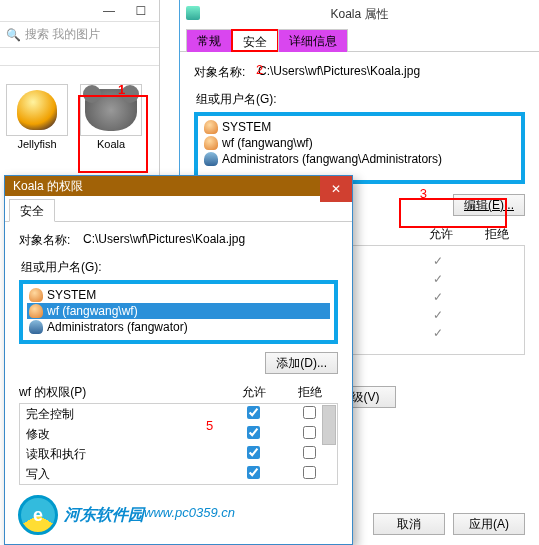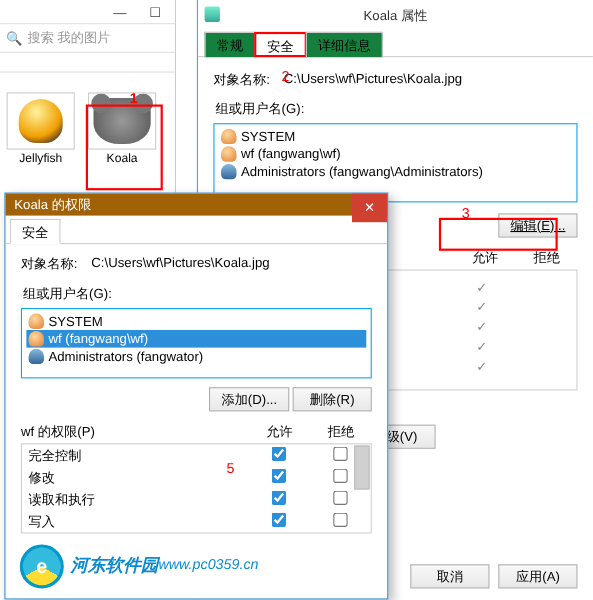--- a/index.html
+++ b/index.html
@@ -21,29 +21,29 @@
 .koala::after { right: -2px; }
 .thumb-label { font-size: 11px; }
 .mark1 { position: absolute; color: red; font-size: 13px; left: 118px; top: 82px; font-weight: bold; }
 .mark-box1 { position: absolute; border: 2px solid red; left: 78px; top: 95px; width: 70px; height: 78px; pointer-events: none; }
 
 
 .props { position: absolute; left: 179px; top: 0; width: 360px; height: 545px; background: #fff; border-left: 1px solid #4aa3df; }
 .props-title { height: 28px; background: #fff; display: flex; align-items: center; justify-content: center; position: relative; color: #333; font-size: 13px; }
 .props-title .icon { position: absolute; left: 6px; top: 6px; width: 14px; height: 14px; background: linear-gradient(#7ec, #3a9); border-radius: 2px; }
 .tabs { display: flex; border-bottom: 1px solid #ccc; padding-left: 6px; height: 24px; }
-.tab { padding: 3px 10px; border: 1px solid #ccc; border-bottom: none; margin-right: -1px; background: #15803d; position: relative; top: 1px; }
+.tab { padding: 3px 10px; border: 1px solid #ccc; border-bottom: none; margin-right: -1px; background: #d946ef; position: relative; top: 1px; }
 .tab.active { background: #fff; border-bottom: 1px solid #fff; }
 .mark-box2 { border: 2px solid red !important; }
 .mark2 { position: absolute; color: red; font-size: 13px; left: 256px; top: 62px; }
 .tab-content { padding: 12px 14px; }
 .field-row { display: flex; margin-bottom: 10px; }
 .field-label { width: 64px; }
 .grouplabel { font-size: 12px; margin: 4px 0 4px 2px; }
-.group-list { height: 72px; border: 1px solid #0ea5e9; background: #fff; padding: 3px 4px; overflow: auto; }
+.group-list { height: 72px; border: 4px solid #0ea5e9; background: #fff; padding: 3px 4px; overflow: auto; }
 .group-row { display: flex; align-items: center; gap: 4px; padding: 1px 2px; }
 .group-row.sel { background: #2b90d9; color: #fff; }
 .usr-icon { width: 14px; height: 14px; background: radial-gradient(circle at 40% 35%, #ffd9a0, #e08030); border-radius: 50% 50% 30% 30%; display: inline-block; }
 .usr-icon.grp { background: linear-gradient(#8bd, #369); }
 .edit-btn-row { display: flex; justify-content: flex-end; margin-top: 10px; gap: 8px; text-decoration: underline; }
 .btn { min-width: 72px; height: 22px; border: 1px solid #adadad; background: linear-gradient(#f8f8f8,#e8e8e8); padding: 0 10px; display: inline-flex; align-items: center; justify-content: center; cursor: pointer; }
 .mark3 { position: absolute; color: red; font-size: 13px; right: 112px; top: 186px; }
 .mark-box3 { position: absolute; border: 2px solid red; right: 32px; top: 198px; width: 108px; height: 30px; pointer-events: none; }
 .perm-head { display: flex; margin-top: 10px; font-size: 12px; }
 .perm-head .spacer { flex: 1; }
@@ -213,21 +213,20 @@
           <span class="usr-icon"></span>
           <span>wf (fangwang\wf)</span>
         </div>
       <div class="group-row">
           <span class="usr-icon grp"></span>
           <span>Administrators (fangwator)</span>
         </div>
     </div>
     <div class="addremove">
       <div class="btn">添加(D)...</div>
-      <div class="btn">删除(R)</div>
     </div>
     <div class="perm-head">
       <div class="spacer">wf 的权限(P)</div>
       <div class="perm-col">允许</div>
       <div class="perm-col">拒绝</div>
     </div>
     <div class="perm-table">
       <div class="perm-table-row">
         <div class="pname">完全控制</div>
         <div class="cb"><input type="checkbox" checked="" style=""></div>

